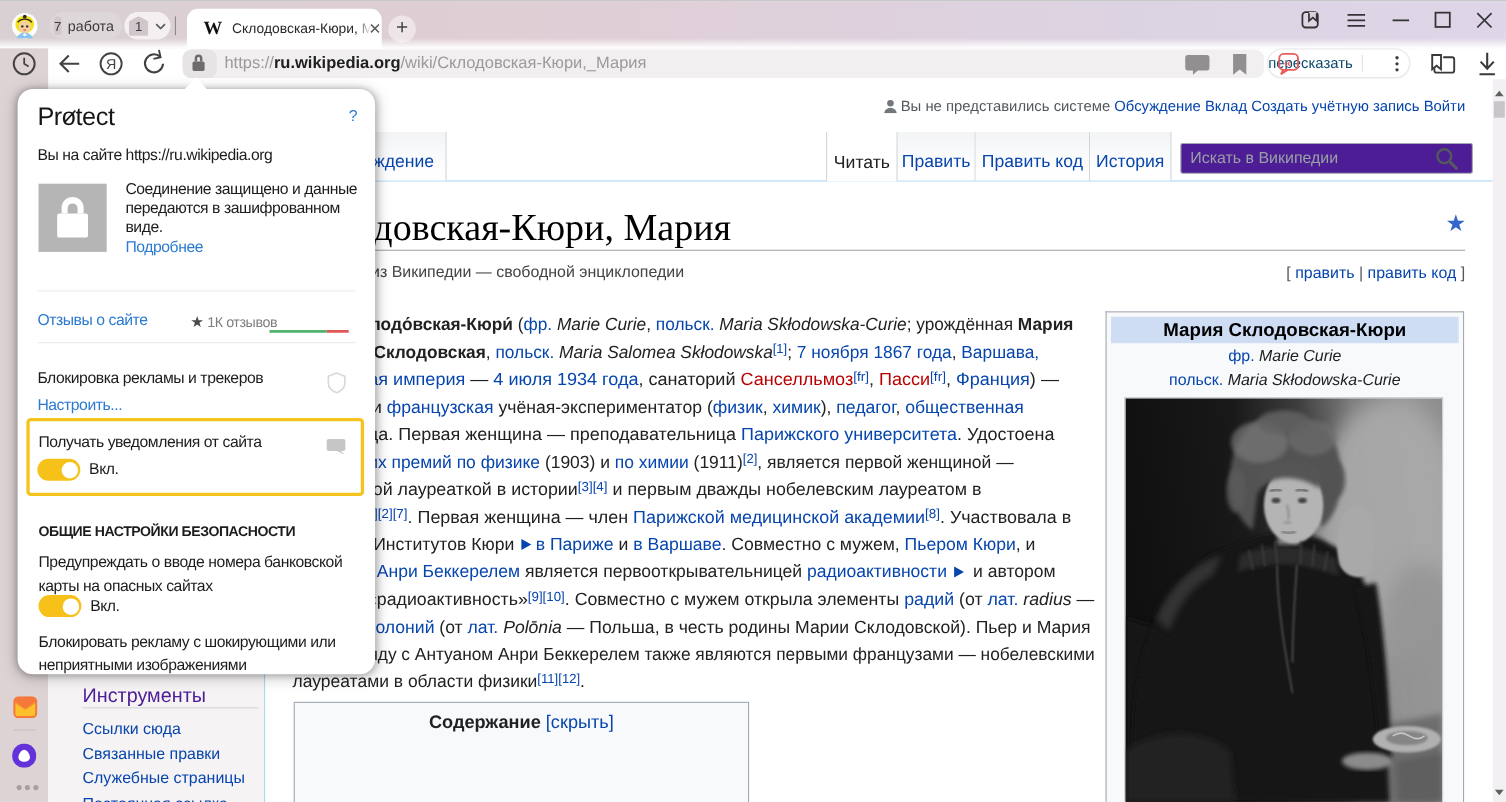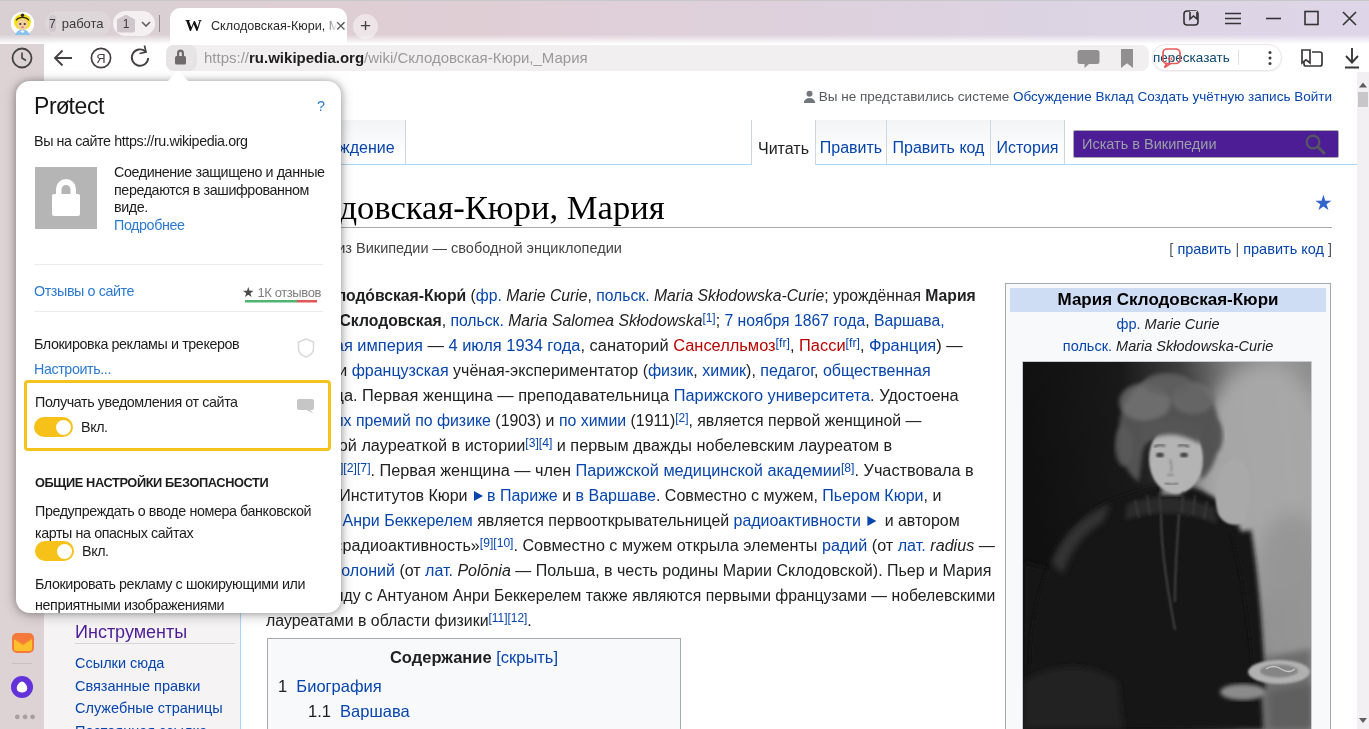--- a/index.html
+++ b/index.html
@@ -138,24 +138,20 @@
 <div class="l" style="top:458px;left:269px;transform-origin:0 0;transform:scaleX(1.0173)">истории<sup>[5][2][7]</sup>. Первая женщина — член <a>Парижской медицинской академии</a><sup>[8]</sup>. Участвовала в</div>
 <div class="l" style="top:483px">создании Институтов Кюри <span class="ar"></span><a>в Париже</a> и <a>в Варшаве</a>. Совместно с мужем, <a>Пьером Кюри</a>, и</div>
 <div class="l" style="top:508px;transform-origin:0 0;transform:scaleX(0.9957)"><a>Антуаном Анри Беккерелем</a> является первооткрывательницей <a>радиоактивности</a> <span class="ar"></span> и автором</div>
 <div class="l" style="top:533px;transform-origin:0 0;transform:scaleX(1.0083)">термина «радиоактивность»<sup>[9][10]</sup>. Совместно с мужем открыла элементы <a>радий</a> (от <a>лат.</a> <i>radius</i> —</div>
 <div class="l" style="top:558px">«луч») и <a>полоний</a> (от <a>лат.</a> <i>Polōnia</i> — Польша, в честь родины Марии Склодовской). Пьер и Мария</div>
 <div class="l" style="top:583px;transform-origin:0 0;transform:scaleX(0.9838)">Кюри наряду с Антуаном Анри Беккерелем также являются первыми французами — нобелевскими</div>
 <div class="l" style="top:608px;transform-origin:0 0;transform:scaleX(0.9925)">лауреатами в области физики<sup>[11][12]</sup>.</div>
 
 <div class="abs" id="toc">
   <div class="hd">Содержание <a>[скрыть]</a></div>
-  <ul>
-      <li>1&nbsp; <a>Биография</a></li>
-      <li style="margin:6px 0 0 30px">1.1&nbsp; <a>Варшава</a></li>
-    </ul>
 </div>
 
 <div class="abs" id="infobox"></div>
 <div class="abs" id="ibhead">Мария Склодовская-Кюри</div>
 <div class="abs ibsub" style="left:1005px;top:316px"><a>фр.</a>&nbsp;<i>Marie Curie</i></div>
 <div class="abs ibsub" style="left:1005px;top:338px"><a>польск.</a>&nbsp;<i>Maria Skłodowska-Curie</i></div>
 <div class="abs" id="photo"></div>
 
 <div class="abs" id="scroll"></div>
 <div class="abs" id="thumb"></div>
@@ -263,21 +259,21 @@
 
 <div class="abs" id="panel"></div>
 <div class="abs" id="caret"></div>
 <div class="pp phd" style="left:34px;top:93px">Protect</div>
 <div class="pp" style="left:317px;top:98px;color:#2b7ad0">?</div>
 <div class="pp" style="left:34px;top:133px">Вы на сайте https://ru.wikipedia.org</div>
 <div class="abs" id="locksq"></div>
 <div class="pp" style="left:114px;top:164px;line-height:17.5px">Соединение защищено и данные<br>передаются в зашифрованном<br>виде.<br><a>Подробнее</a></div>
 <div class="pdiv" style="top:264px"></div>
 <div class="pp" style="left:34px;top:283px"><a>Отзывы о сайте</a></div>
-<div class="pp" style="left:184px;top:284px;width:137px;text-align:right;color:#7e7e7e;font-size:13px"><span style="color:#4a4a4a;font-size:14px">★</span> 1К отзывов</div>
+<div class="pp" style="left:173px;top:284px;width:137px;color:#7e7e7e;font-size:13px"><span style="color:#4a4a4a;font-size:14px">★</span> 1К отзывов</div>
 <div class="pdiv" style="top:311px"></div>
 <div class="pp" style="left:34px;top:336px">Блокировка рекламы и трекеров</div>
 <div class="pp" style="left:34px;top:361px"><a>Настроить...</a></div>
 <div class="abs" id="ybox"></div>
 <div class="pp" style="left:35px;top:394px">Получать уведомления от сайта</div>
 <div class="toggle" style="left:34px;top:417px"></div>
 <div class="pp" style="left:81px;top:419px">Вкл.</div>
 <div class="pp" style="left:35px;top:475px;font-size:12.8px;font-weight:bold">ОБЩИЕ НАСТРОЙКИ БЕЗОПАСНОСТИ</div>
 <div class="pp" style="left:35px;top:501px;line-height:21.5px">Предупреждать о вводе номера банковской<br>карты на опасных сайтах</div>
 <div class="toggle" style="left:35px;top:541px"></div>

